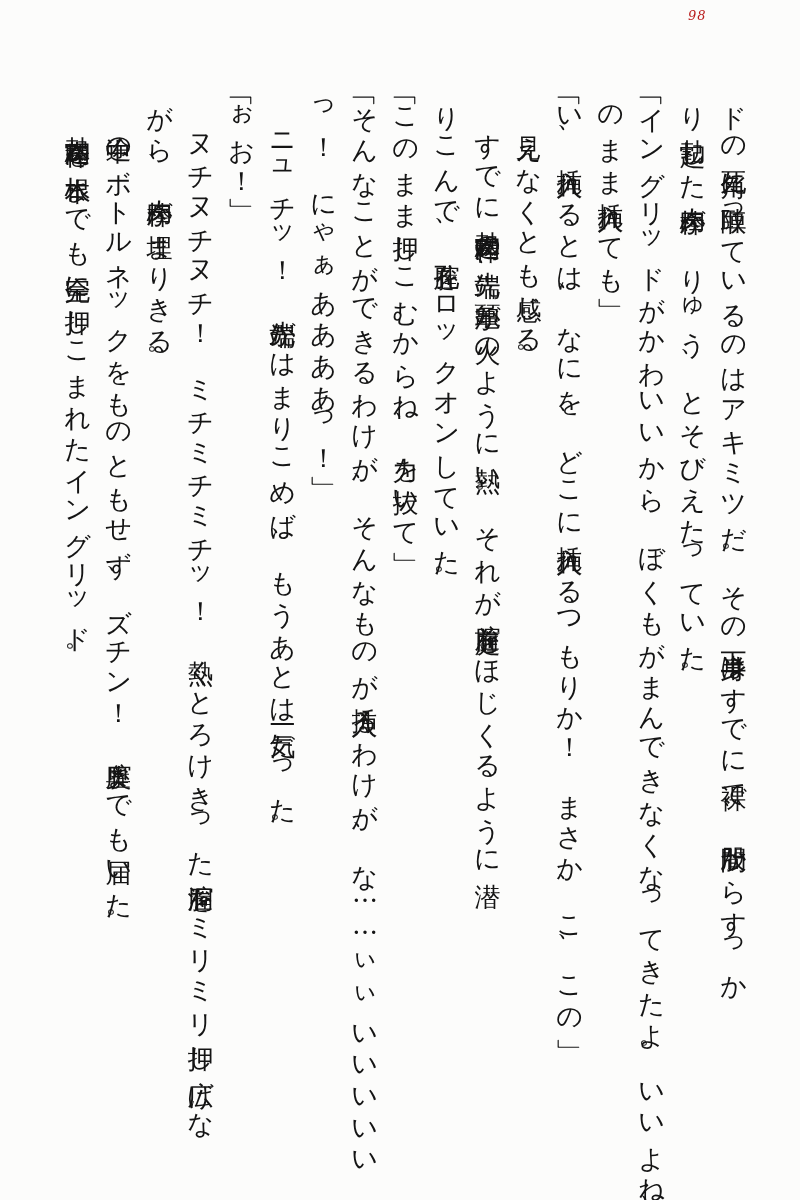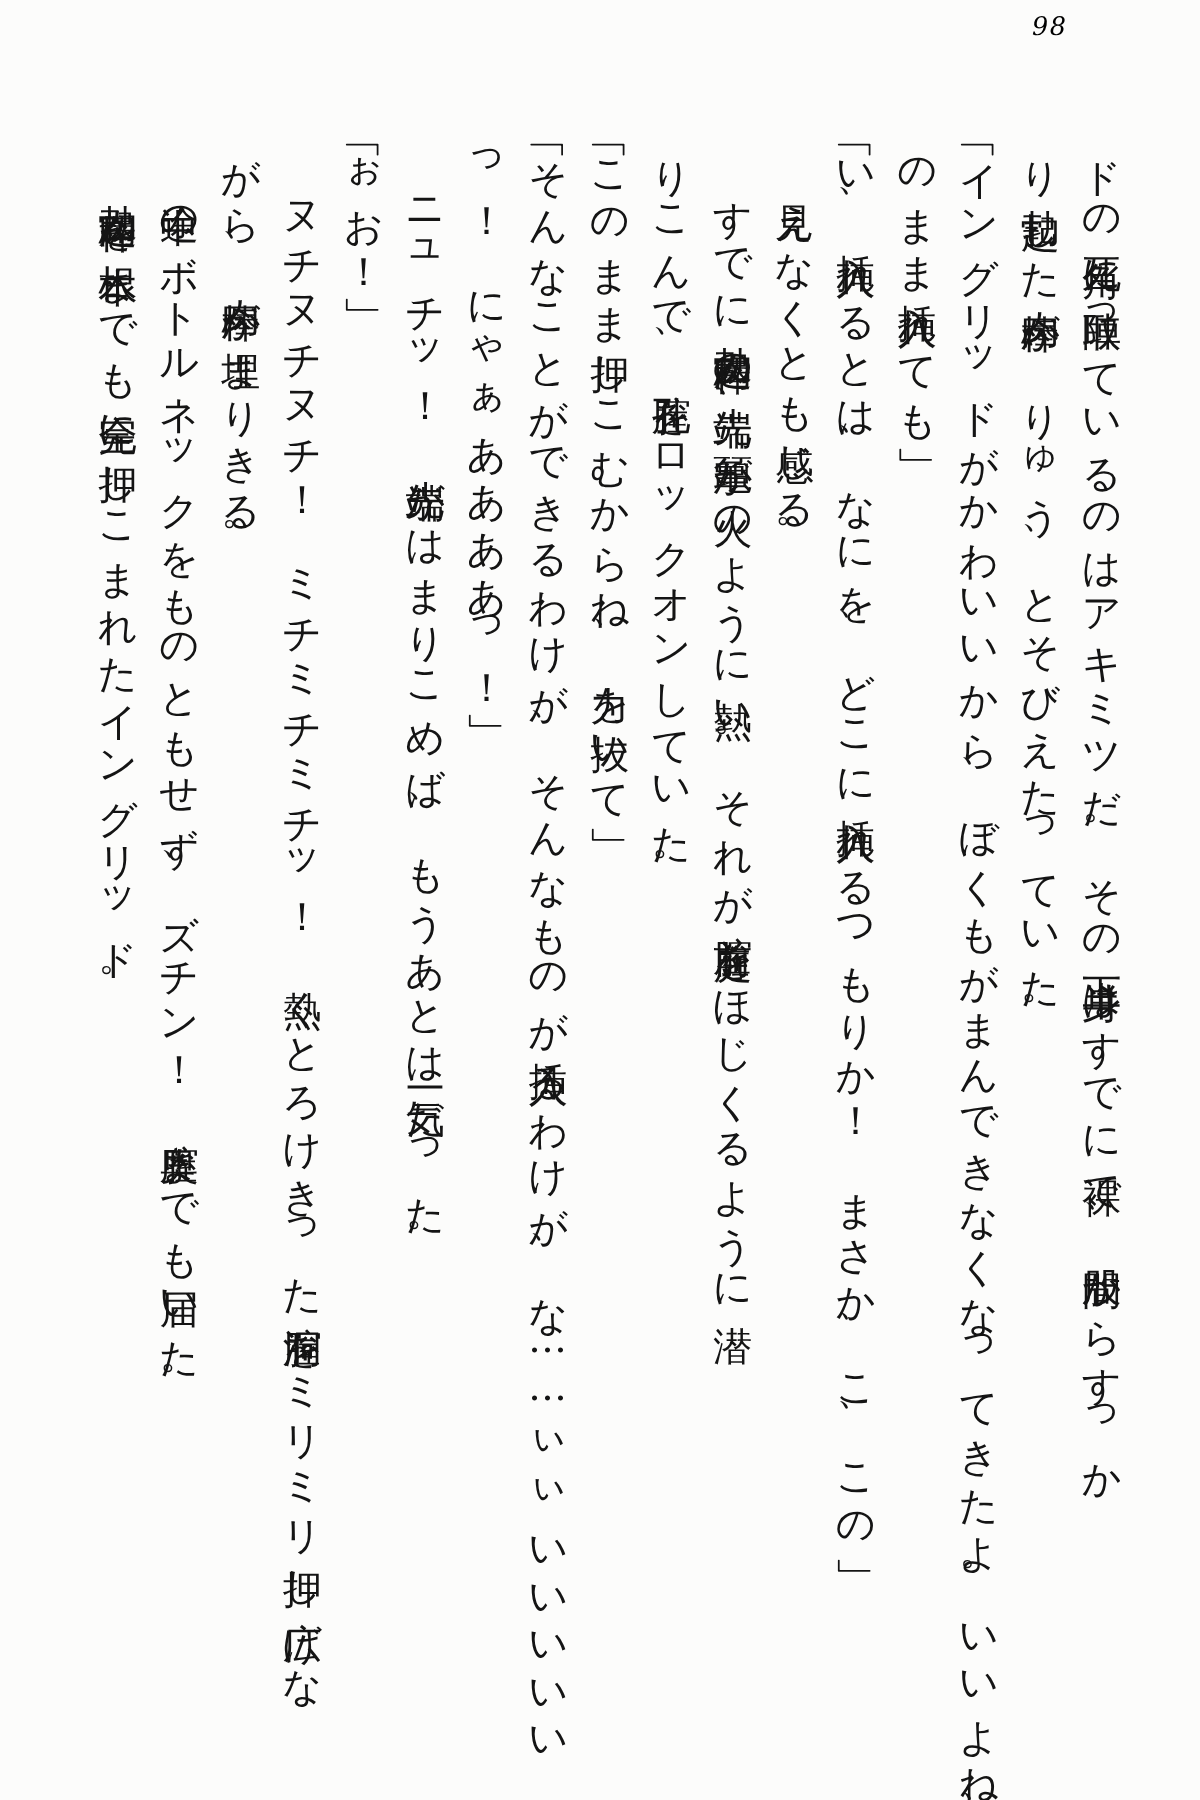--- a/index.html
+++ b/index.html
@@ -12,24 +12,24 @@
     background: #fcfcfb;
     position: relative;
     overflow: hidden;
     font-family: "DejaVu Serif", "Liberation Serif", serif;
     color: #161616;
   }
   .page-number {
     position: absolute;
     top: 8px;
     left: 688px;
-    font-size: 17px;
+    font-size: 13px;
     font-style: italic;
     letter-spacing: 1px;
-    color: #000000;
+    color: #b91c1c;
     font-family: "DejaVu Serif", "Liberation Serif", serif;
   }
   .text-block {
     position: absolute;
     top: 88px;
     right: 46px;
     height: 1100px;
     width: 700px;
     writing-mode: vertical-rl;
     text-orientation: upright;

